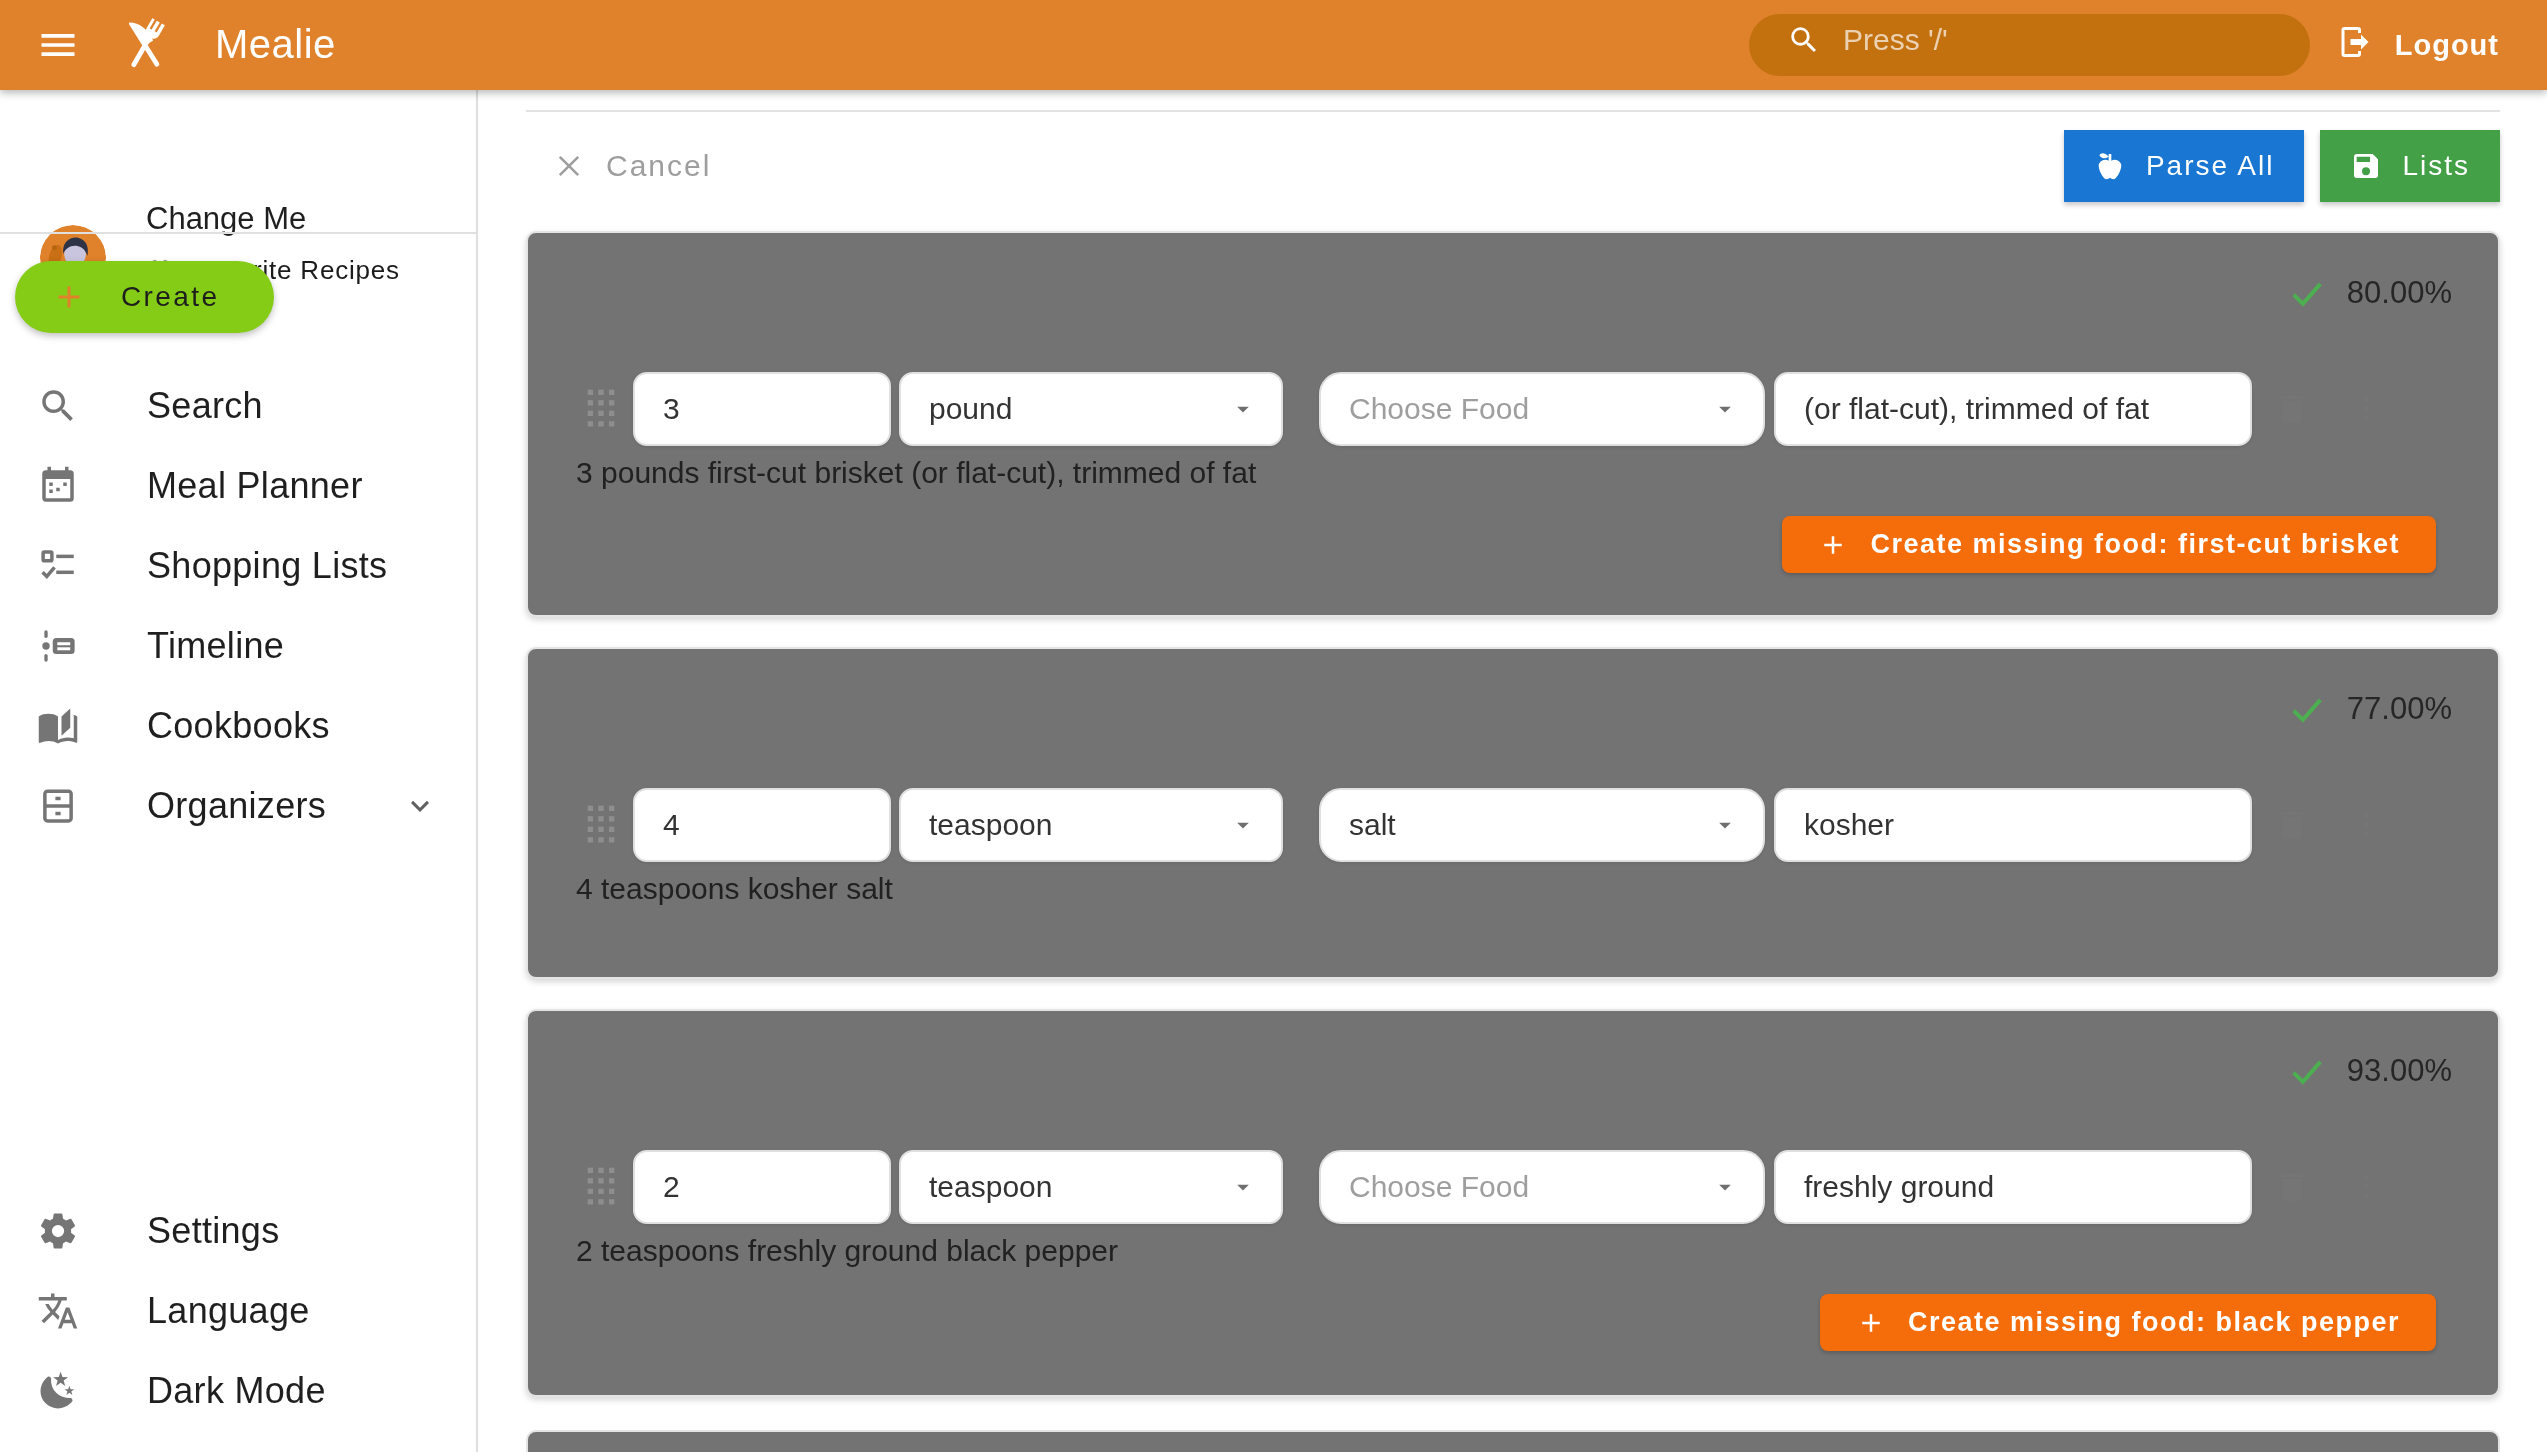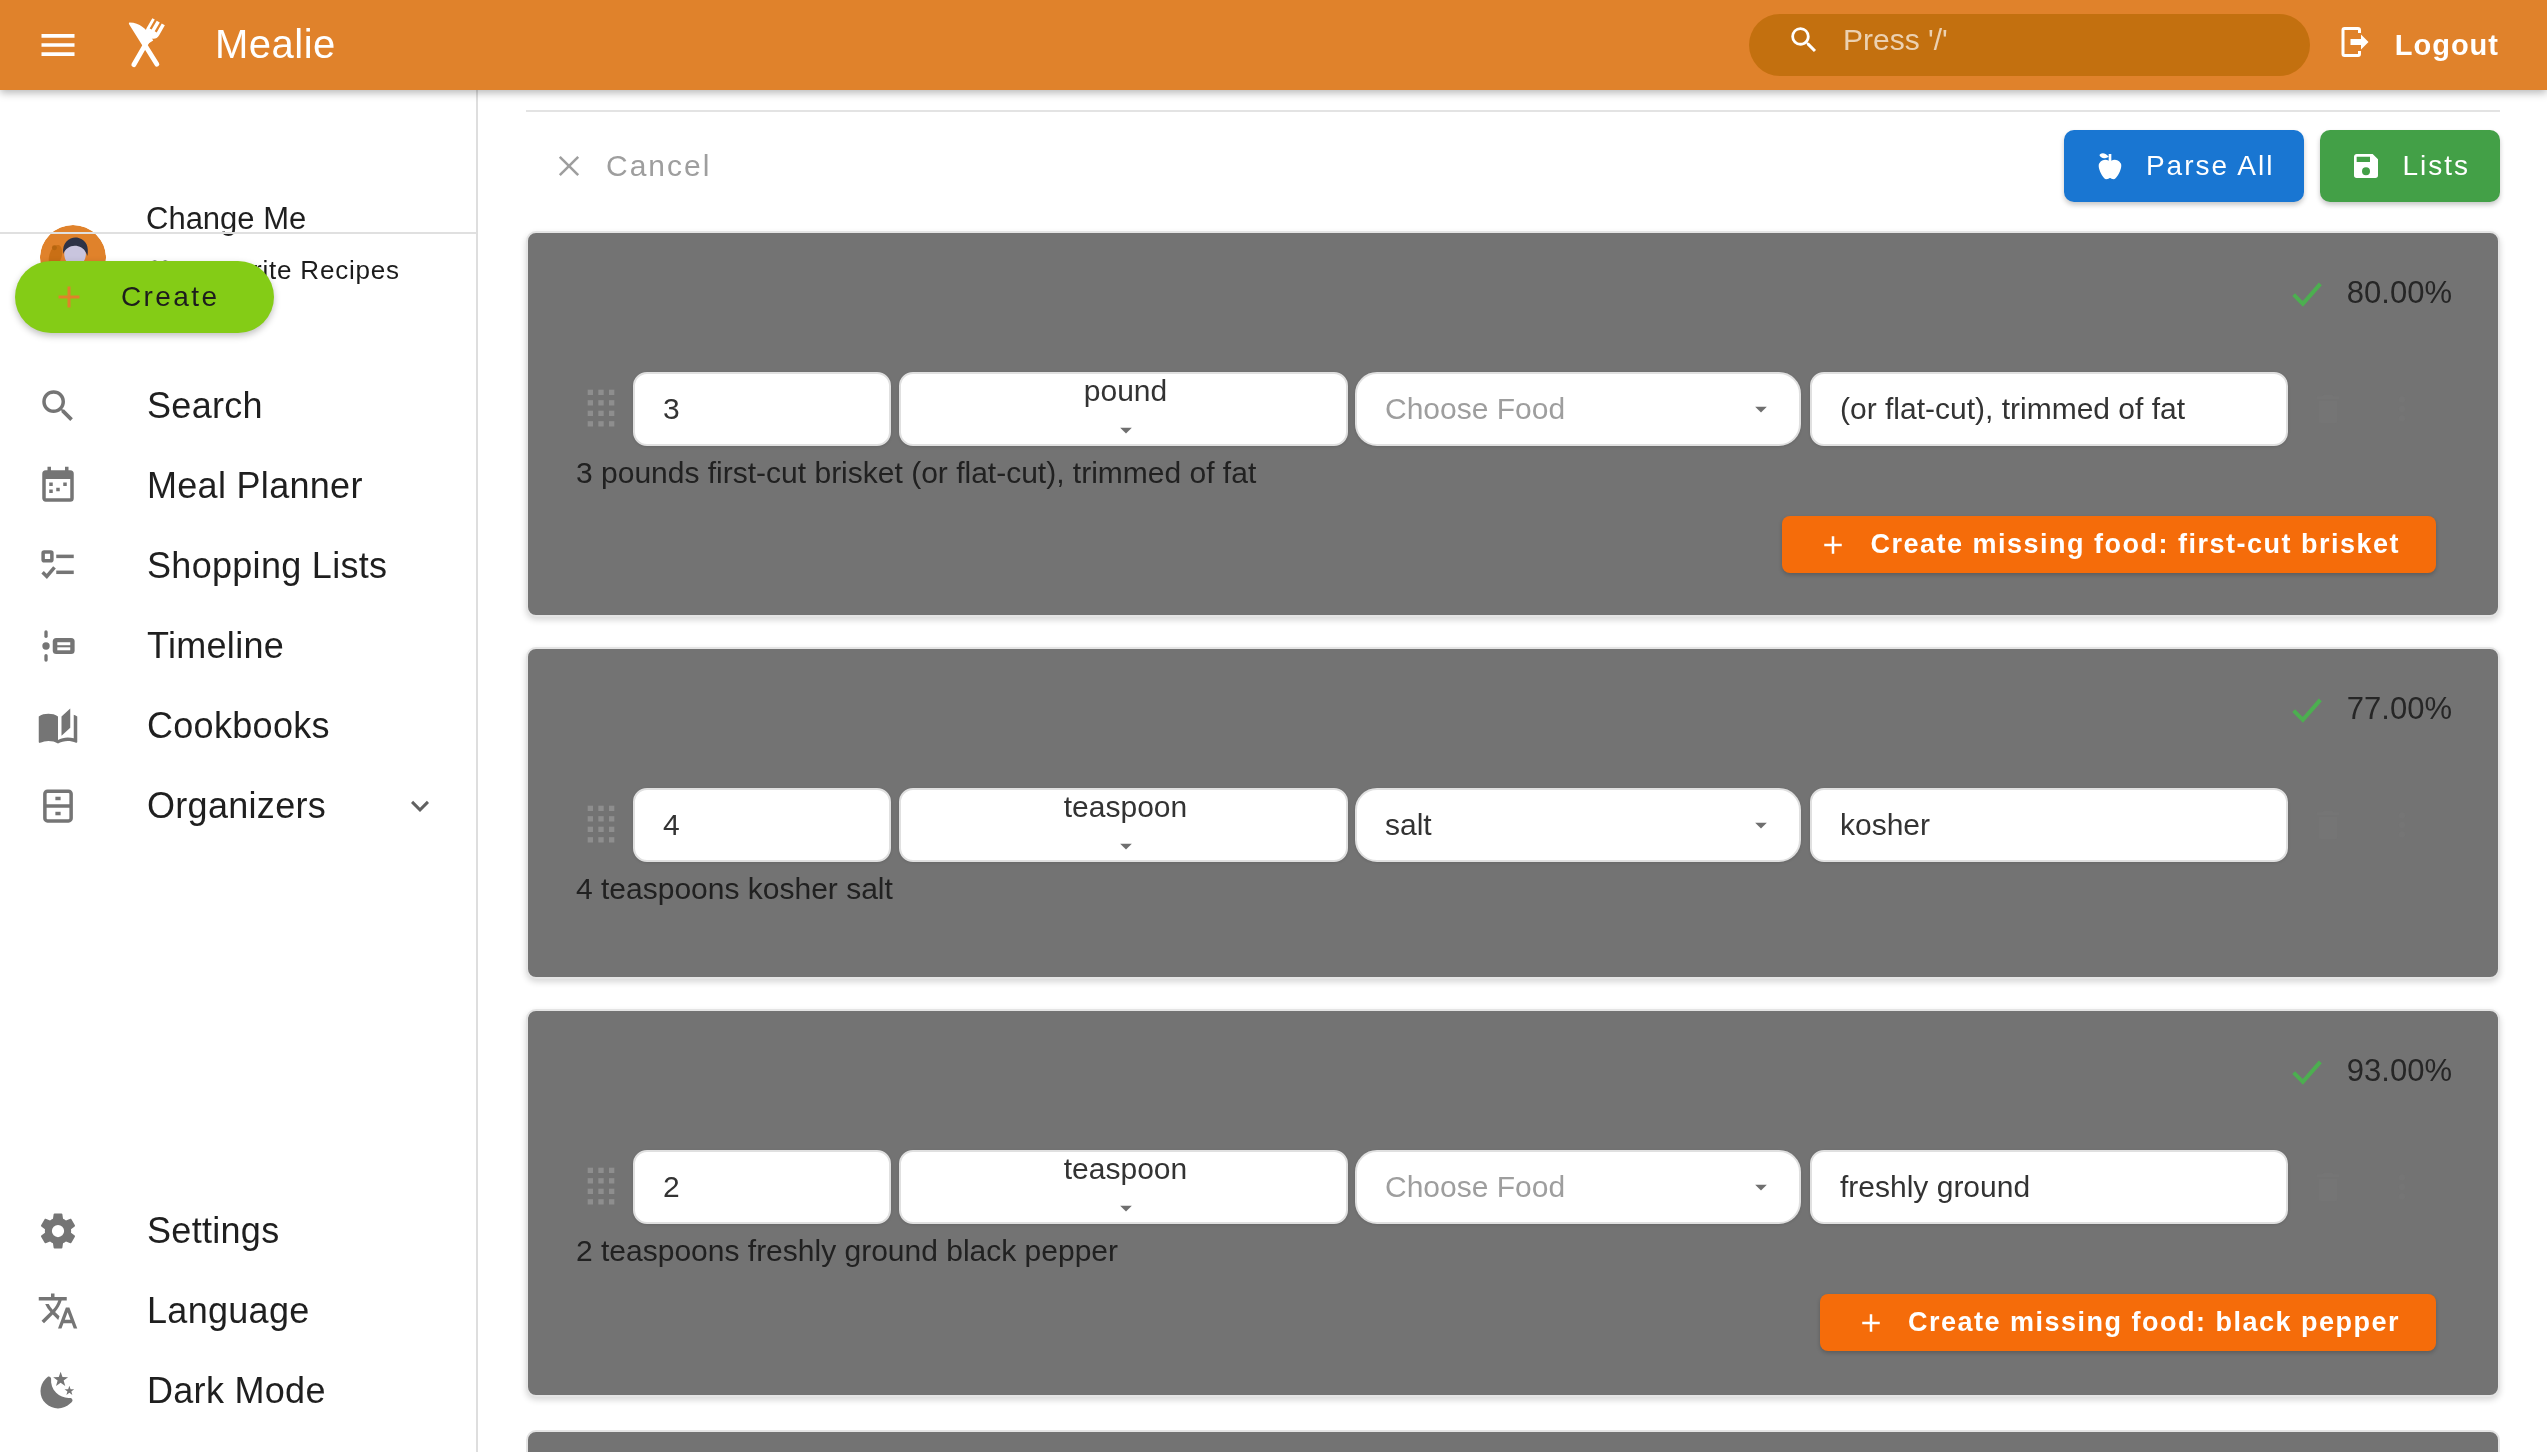--- a/index.html
+++ b/index.html
@@ -49,21 +49,21 @@
 
   
   .main { position:absolute; left:480px; top:90px; right:0; bottom:0; background:#fff; overflow:hidden; }
   .content { position:absolute; left:46px; top:0; width:1974px; bottom:0; }
   .toolbar { position:absolute; top:20px; left:0; width:1974px; border-top:2px solid #e3e3e3; padding-top:18px; }
   .toolbar-inner { display:flex; align-items:center; height:72px; }
   .cancel-btn { display:flex; align-items:center; gap:20px; margin-left:26px; background:none; border:none;
     color:#9e9e9e; font-family:inherit; font-size:30px; font-weight:500; letter-spacing:2px; cursor:pointer; }
   .cancel-btn svg { width:34px; height:34px; }
   .toolbar-spacer { flex:1; }
-  .btn { display:flex; align-items:center; gap:20px; height:72px; padding:12px 30px; border:none; border-radius:10px;
+  .btn { display:flex; align-items:center; gap:20px; height:72px; padding:12px 30px; border:none; border-radius:0;
     color:#fff; font-family:inherit; font-size:28px; font-weight:500; letter-spacing:2px; cursor:pointer;
     box-shadow:0 3px 5px rgba(0,0,0,.22); }
   .btn svg { width:32px; height:32px; }
   .btn.parse { background:var(--parse-blue,#1976D2); margin-right:16px; }
   .btn.save  { background:var(--save-green,#43A047); }
 
   
   .card { position:absolute; left:0; width:1974px; background:#737373;
     border:2px solid #e4e4e4; border-radius:10px; box-shadow:0 3px 6px rgba(0,0,0,.16);padding-left:13px; }
   .card1 { top:141px;  height:386px; }
@@ -76,21 +76,21 @@
   .field-row { position:absolute; top:139px; left:0; width:100%; display:flex; align-items:center; padding-left:58px; }
   .drag { width:30px; height:42px; margin-right:17px; color:#8e8e8e; cursor:grab; background:none; border:none; }
   .field { height:74px; border:2px solid #e0e0e0; border-radius:14px; background:#fff;
     box-shadow:0 1px 3px rgba(0,0,0,.10); font-size:30px; color:#333; }
   input.field { padding:0 28px; font-family:inherit; outline:none; }
   .select { display:flex; align-items:center; padding:0 24px 0 28px; cursor:pointer; }
   .select .val { flex:1; white-space:nowrap; overflow:hidden; }
   .select .val.is-placeholder { color:#9e9e9e; }
   .select svg { width:28px; height:28px; color:#6f6f6f; flex:none; }
   .f-qty  { width:258px; margin-right:8px; }
-  .f-unit { width:449px; margin-right:7px;flex-direction:column; }
+  .f-unit { width:384px; margin-right:36px; }
   .f-food { width:446px; margin-right:9px;border-radius:22px; }
   .f-note { width:478px; margin-right:16px; }
   .icon-btn { width:48px; height:48px; background:none; border:none; color:#757575;
     display:flex; align-items:center; justify-content:center; cursor:pointer; border-radius:50%; }
   .icon-btn + .icon-btn { margin-left:26px; }
   .icon-btn svg { width:38px; height:38px; }
   .original { position:absolute; top:223px; left:48px; font-size:30px; color:#212121; }
   .create-missing { position:absolute; top:283px; right:62px; height:57px; padding:0 36px;
     display:flex; align-items:center; gap:22px; border:none; border-radius:8px;
     background:var(--create-missing-orange,#F56C0A); color:#fff; font-family:inherit;

